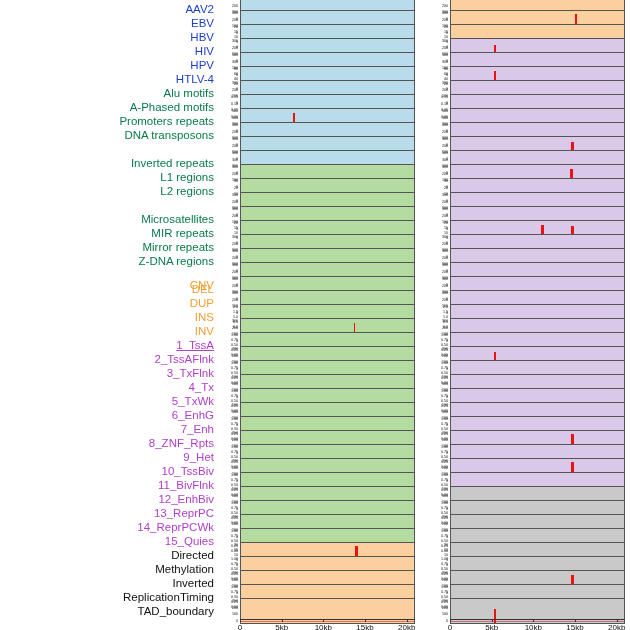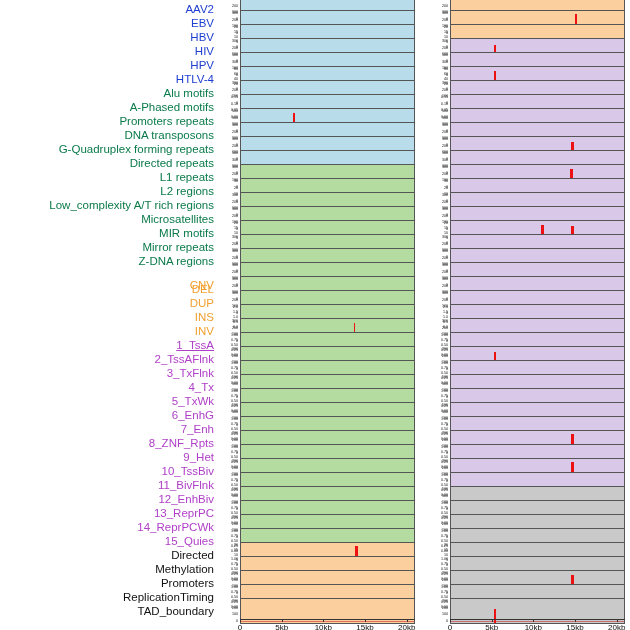--- a/index.html
+++ b/index.html
@@ -38,27 +38,25 @@
       <div class="row-label" style="top: 3px; color: rgb(31, 63, 208);">AAV2</div>
       <div class="row-label" style="top: 17px; color: rgb(31, 63, 208);">EBV</div>
       <div class="row-label" style="top: 31px; color: rgb(31, 63, 208);">HBV</div>
       <div class="row-label" style="top: 45px; color: rgb(31, 63, 208);">HIV</div>
       <div class="row-label" style="top: 59px; color: rgb(31, 63, 208);">HPV</div>
       <div class="row-label" style="top: 73px; color: rgb(31, 63, 208);">HTLV-4</div>
       <div class="row-label" style="top: 87px; color: rgb(10, 122, 74);">Alu motifs</div>
       <div class="row-label" style="top: 101px; color: rgb(10, 122, 74);">A-Phased motifs</div>
       <div class="row-label" style="top: 115px; color: rgb(10, 122, 74);">Promoters repeats</div>
       <div class="row-label" style="top: 129px; color: rgb(10, 122, 74);">DNA transposons</div>
-      <div class="row-label" style="top: 143px; color: rgb(10, 122, 74);">G-Quadruplex forming repeats</div>
-      <div class="row-label" style="top: 157px; color: rgb(10, 122, 74);">Directed repeats</div>
-      <div class="row-label" style="top: 171px; color: rgb(10, 122, 74);">L1 repeats</div>
+      <div class="row-label" style="top: 157px; color: rgb(10, 122, 74);">Inverted repeats</div>
+      <div class="row-label" style="top: 171px; color: rgb(10, 122, 74);">L1 regions</div>
       <div class="row-label" style="top: 185px; color: rgb(10, 122, 74);">L2 regions</div>
-      <div class="row-label" style="top: 199px; color: rgb(10, 122, 74);">Low_complexity A/T rich regions</div>
       <div class="row-label" style="top: 213px; color: rgb(10, 122, 74);">Microsatellites</div>
-      <div class="row-label" style="top: 227px; color: rgb(10, 122, 74);">MIR motifs</div>
+      <div class="row-label" style="top: 227px; color: rgb(10, 122, 74);">MIR repeats</div>
       <div class="row-label" style="top: 241px; color: rgb(10, 122, 74);">Mirror repeats</div>
       <div class="row-label" style="top: 255px; color: rgb(10, 122, 74);">Z-DNA regions</div>
       <div class="row-label" style="top: 269px; color: rgb(240, 160, 48); margin-top: 10px;">CNV</div>
       <div class="row-label" style="top: 283px; color: rgb(240, 160, 48);">DEL</div>
       <div class="row-label" style="top: 297px; color: rgb(240, 160, 48);">DUP</div>
       <div class="row-label" style="top: 311px; color: rgb(240, 160, 48);">INS</div>
       <div class="row-label" style="top: 325px; color: rgb(240, 160, 48);">INV</div>
       <div class="row-label" style="top: 339px; color: rgb(176, 64, 200); text-decoration: underline;">1_TssA</div>
       <div class="row-label" style="top: 353px; color: rgb(176, 64, 200);">2_TssAFlnk</div>
       <div class="row-label" style="top: 367px; color: rgb(176, 64, 200);">3_TxFlnk</div>
@@ -69,21 +67,21 @@
       <div class="row-label" style="top: 437px; color: rgb(176, 64, 200);">8_ZNF_Rpts</div>
       <div class="row-label" style="top: 451px; color: rgb(176, 64, 200);">9_Het</div>
       <div class="row-label" style="top: 465px; color: rgb(176, 64, 200);">10_TssBiv</div>
       <div class="row-label" style="top: 479px; color: rgb(176, 64, 200);">11_BivFlnk</div>
       <div class="row-label" style="top: 493px; color: rgb(176, 64, 200);">12_EnhBiv</div>
       <div class="row-label" style="top: 507px; color: rgb(176, 64, 200);">13_ReprPC</div>
       <div class="row-label" style="top: 521px; color: rgb(176, 64, 200);">14_ReprPCWk</div>
       <div class="row-label" style="top: 535px; color: rgb(176, 64, 200);">15_Quies</div>
       <div class="row-label" style="top: 549px; color: rgb(17, 17, 17);">Directed</div>
       <div class="row-label" style="top: 563px; color: rgb(17, 17, 17);">Methylation</div>
-      <div class="row-label" style="top: 577px; color: rgb(17, 17, 17);">Promoters</div>
+      <div class="row-label" style="top: 577px; color: rgb(17, 17, 17);">Inverted</div>
       <div class="row-label" style="top: 591px; color: rgb(17, 17, 17);">ReplicationTiming</div>
       <div class="row-label" style="top: 605px; color: rgb(17, 17, 17);">TAD_boundary</div>
     </div>
   <div id="panels">
       <div class="panel" style="left: 240px; width: 175px; top: -4px; height: 26px; background: rgb(184, 220, 234);">
         <div class="inner">
           <div class="baseline"></div>
         </div>
       </div>
       <div class="yaxis" style="left: 217px; top: -4px; height: 26px;">

